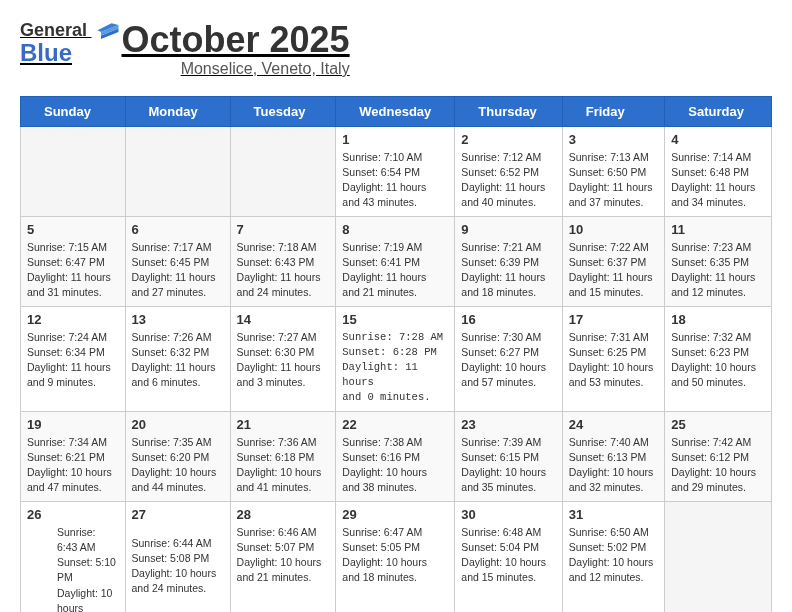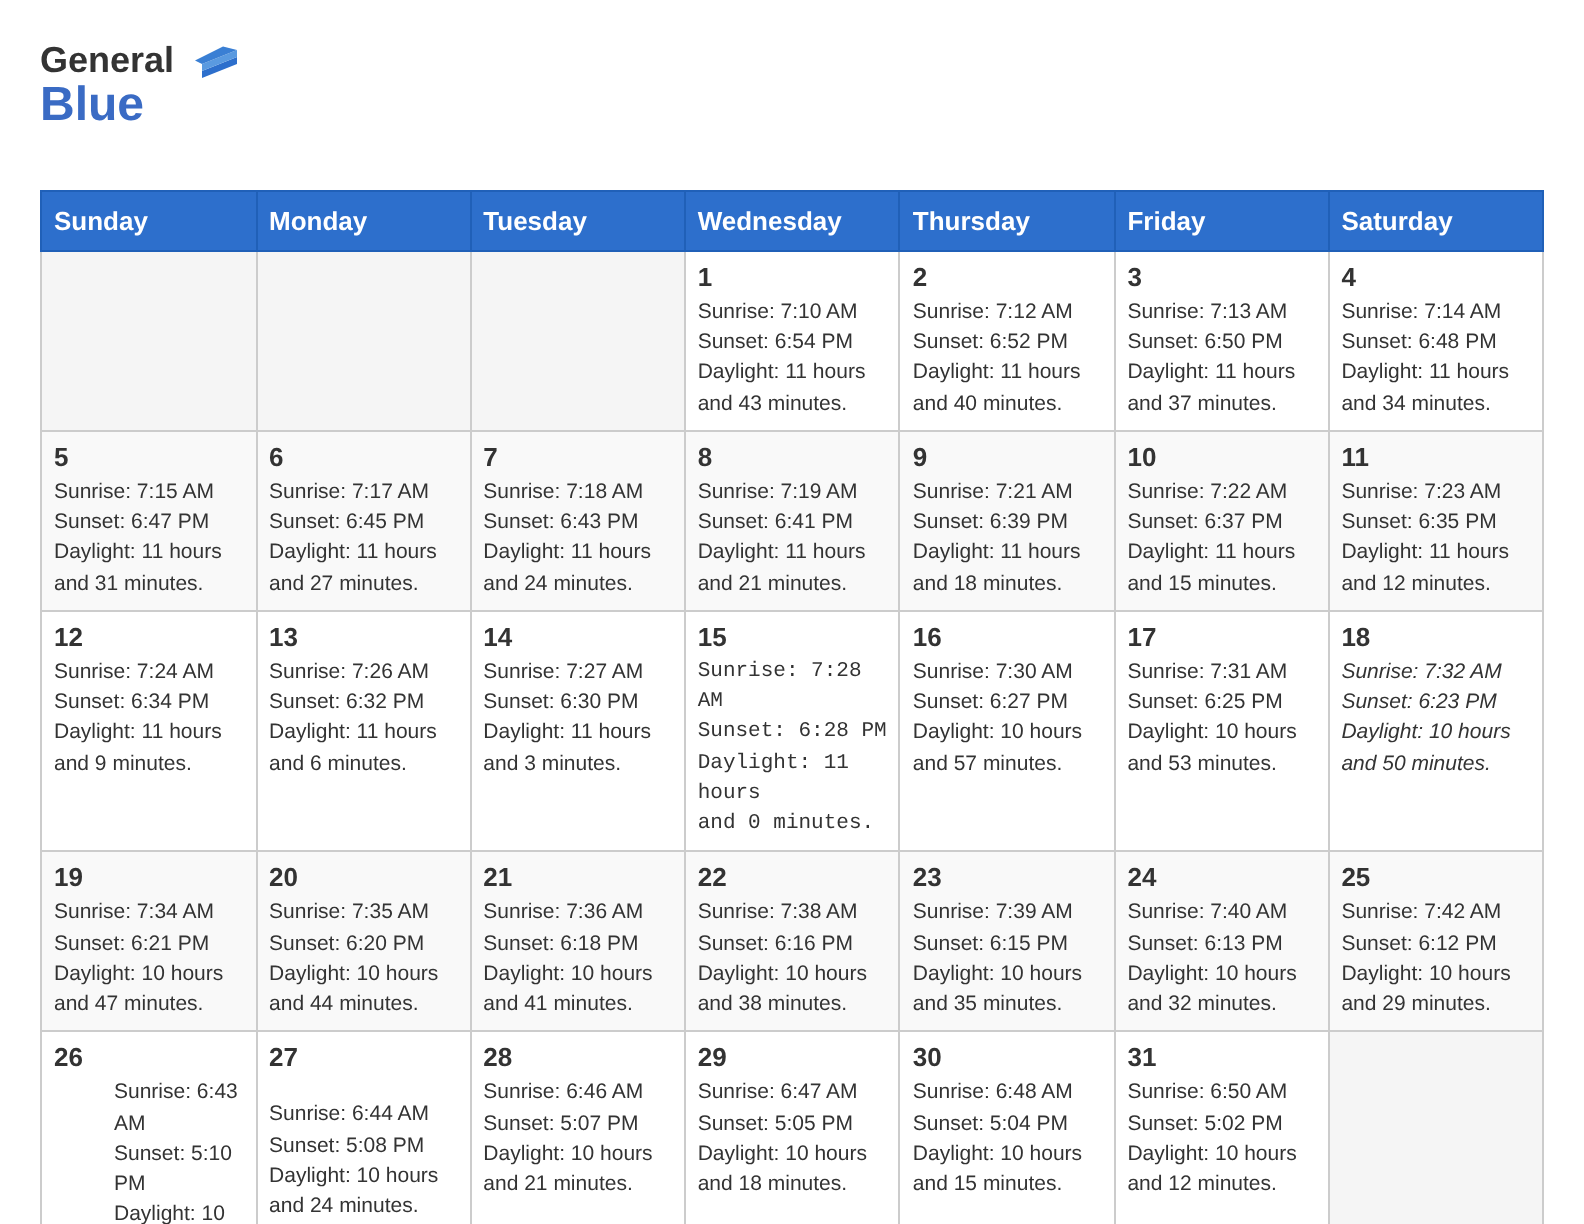--- a/index.html
+++ b/index.html
@@ -6,21 +6,22 @@
     body {
       font-family: Arial, sans-serif;
       background: #fff;
       width: 792px;
       min-height: 612px;
       padding: 20px;
     }
     .header {
       display: flex;
       align-items: flex-start;
-      margin-bottom: 28px;
+      margin-bottom: 18px;
+      text-decoration: underline;
     }
     .logo {
       display: flex;
       align-items: center;
     }
     .logo-icon {
       width: 32px;
       height: 32px;
       margin-left: 2px;
     }
@@ -40,21 +41,21 @@
     .calendar {
       width: 100%;
       border-collapse: collapse;
       border: 1px solid #ccc;
     }
     .calendar th {
       background-color: #2d6fcc;
       color: white;
       font-size: 13px;
       font-weight: bold;
-      padding: 7px 6px;
+      padding: 7px 23px;
       text-align: left;
       border: 1px solid #2060b8;
     }
     .calendar td {
       vertical-align: top;
       padding: 5px 6px;
       font-size: 11px;
       color: #333;
       border: 1px solid #ccc;
       width: 108px;
@@ -92,20 +93,22 @@
         <svg class="logo-icon" viewBox="0 0 32 20" style="display:inline-block;vertical-align:middle;width:28px;height:18px;">
           <polygon points="8,18 28,10 28,6 8,14" fill="#2d6fcc"></polygon>
           <polygon points="8,14 28,6 28,2 8,10" fill="#5a9ae0"></polygon>
           <polygon points="8,10 28,2 20,0 4,8" fill="#3a7fd4"></polygon>
         </svg>
       </div>
       <div style="font-size:24px;font-weight:bold;color:#3a6bc4;margin-top:-2px;">Blue</div>
     </div>
   </div>
   <div class="month-info">
+    <div class="month-title">October 2025</div>
+    <div class="location">Monselice, Veneto, Italy</div>
   </div>
 </div>
 
 <table class="calendar">
   <thead>
     <tr>
     <th>Sunday</th>
         <th>Monday</th>
         <th>Tuesday</th>
         <th>Wednesday</th>
@@ -237,21 +240,21 @@
         </td>
         <td>
           <div class="day-number">17</div>
           <div class="day-info" style="white-space: pre-line;">Sunrise: 7:31 AM
 Sunset: 6:25 PM
 Daylight: 10 hours
 and 53 minutes.</div>
         </td>
         <td>
           <div class="day-number">18</div>
-          <div class="day-info" style="white-space: pre-line; font-style: italic;">Sunrise: 7:32 AM
+          <div class="day-info" style="white-space: pre-line;">Sunrise: 7:32 AM
 Sunset: 6:23 PM
 Daylight: 10 hours
 and 50 minutes.</div>
         </td>
       </tr>
       <tr>
         <td>
           <div class="day-number">19</div>
           <div class="day-info" style="white-space: pre-line;">Sunrise: 7:34 AM
 Sunset: 6:21 PM

